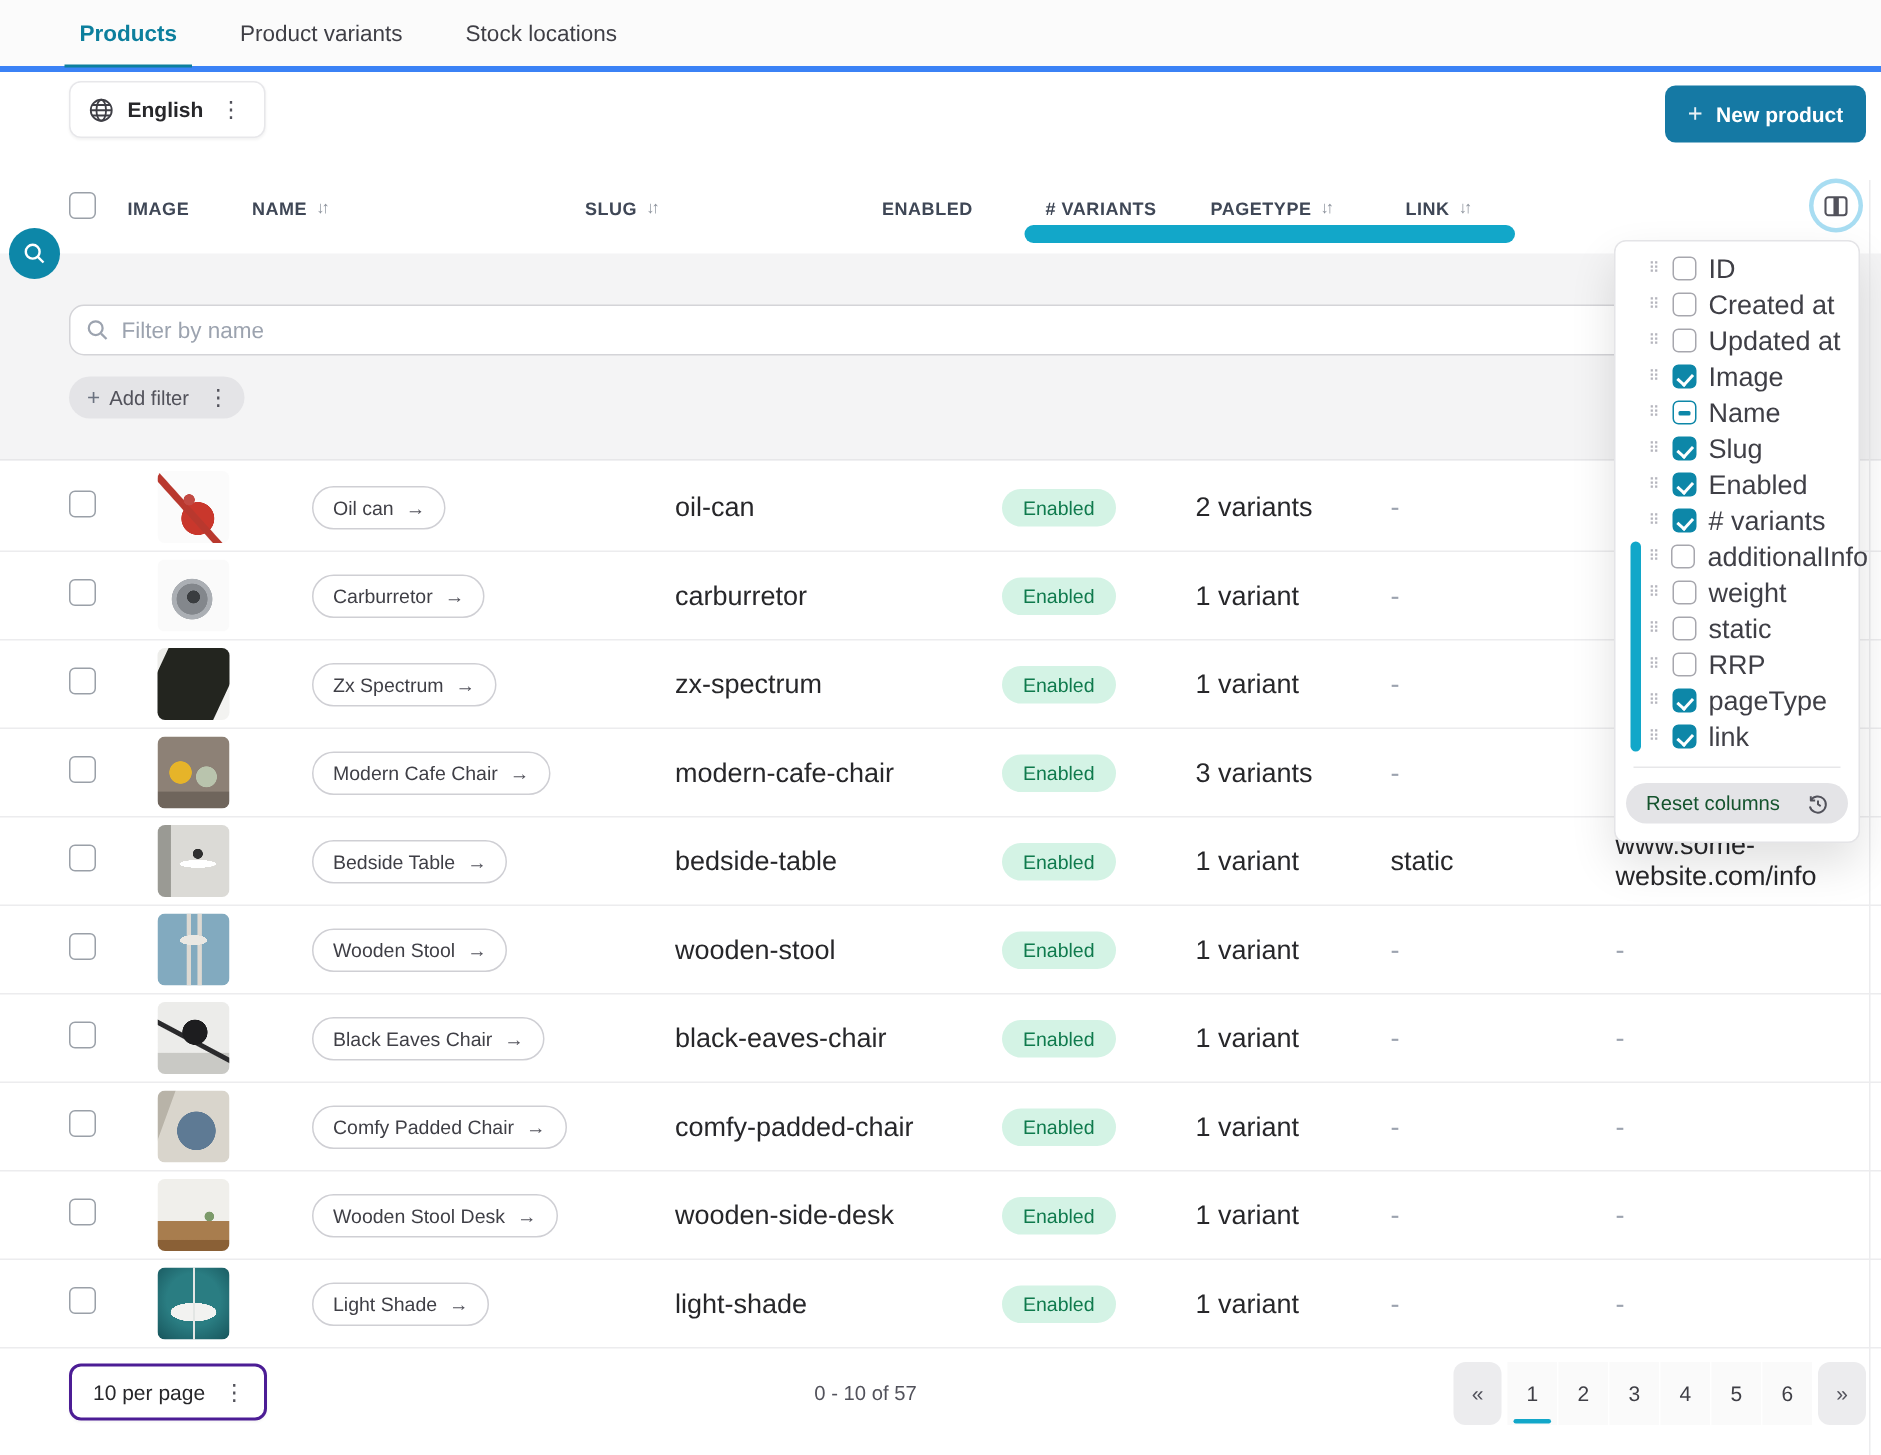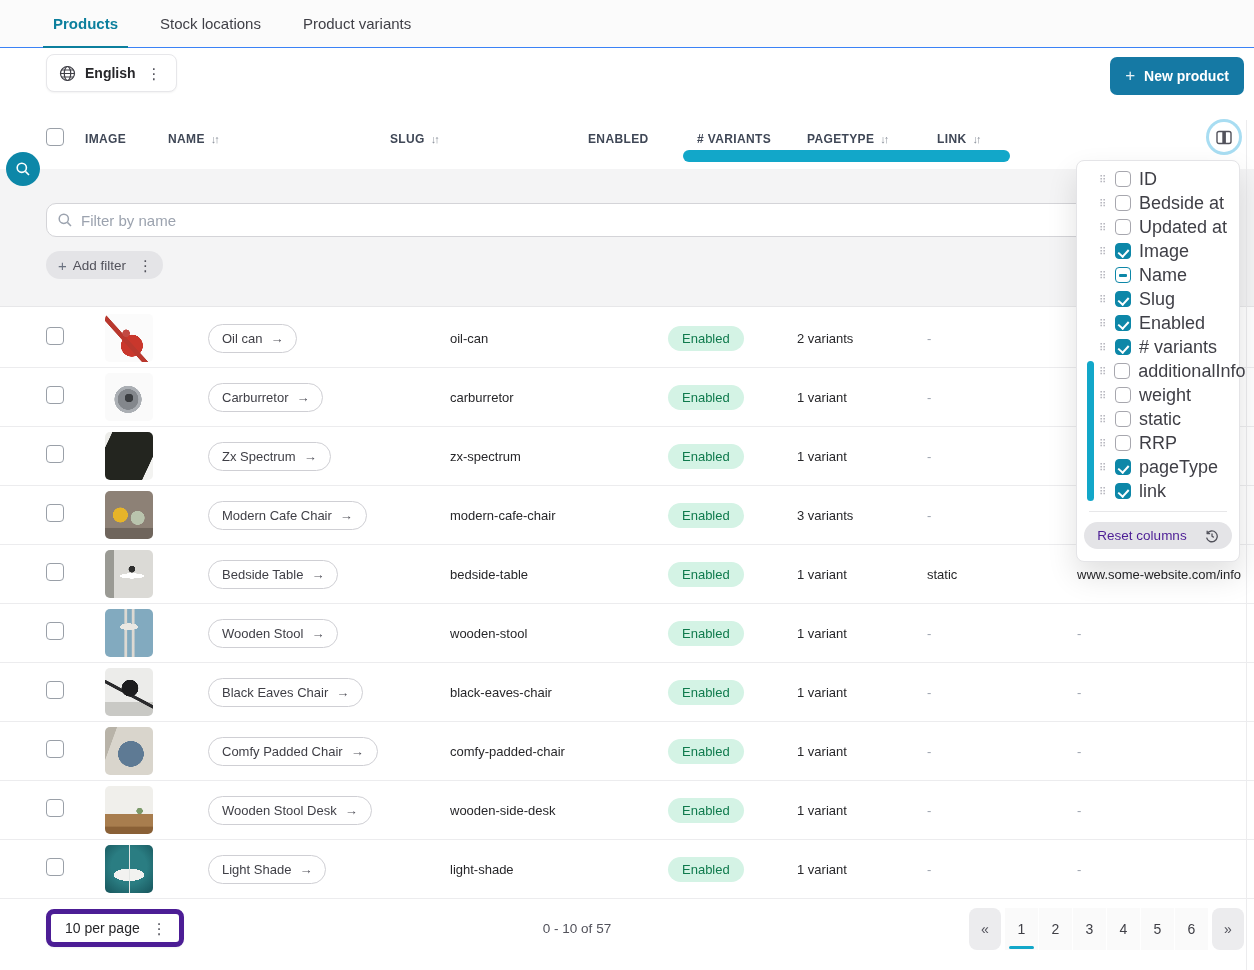--- a/index.html
+++ b/index.html
@@ -2,21 +2,21 @@
 <html><head>
 <meta charset="utf-8">
 <style>
   * { margin:0; padding:0; box-sizing:border-box; }
   html,body { background:#fff; }
   body { font-family:"Liberation Sans","DejaVu Sans",sans-serif; color:#27272a; }
   .app { position:relative; width:1254px; height:970px; overflow:hidden; background:#fff; }
 
   
   .tabbar { position:absolute; top:0; left:0; width:100%; height:48px; background:#fbfbfb;
-            border-bottom:1px solid #3b82f6; display:flex; align-items:stretch; padding-left:43px; }
+            border-bottom:4px solid #3b82f6; display:flex; align-items:stretch; padding-left:43px; }
   .tab { position:relative; display:flex; align-items:center; padding:0 10px; margin-right:22px;
          font-size:15px; color:#3f3f46; font-weight:500; cursor:pointer; }
   .tab[data-active="true"] { color:#0c7f9d; font-weight:700; }
   .tab[data-active="true"]::after { content:""; position:absolute; left:0; right:0; bottom:-1px; height:2px; background:#0c7f9d; }
 
   
   .lang-card { position:absolute; left:46px; top:54px; height:38px; display:flex; align-items:center; gap:9px;
                background:#fff; border:1px solid #e7e7ea; border-radius:8px; padding:0 12px;
                box-shadow:0 1px 2px rgba(0,0,0,.05); cursor:pointer; }
   .lang-card .lbl { font-size:14px; color:#27272a;font-weight:bold; }
@@ -51,21 +51,21 @@
   .filter-input input { border:none; outline:none; flex:1; font-size:15px; color:#27272a; font-family:inherit; background:transparent; }
   .filter-input input::placeholder { color:#9ca3af; }
   .addfilter { position:absolute; left:46px; top:82px; height:28px; display:flex; align-items:center; gap:4px;
                background:#e4e4e7; border:none; border-radius:999px; padding:0 8px 0 12px; font-size:13.5px; color:#52525b;
                cursor:pointer; font-family:inherit; }
   .addfilter .plus { color:#6b7280; font-size:15px; margin-right:2px; }
 
   
   .rows { position:absolute; top:309px; left:0; width:1254px; }
   .row { height:59px; border-bottom:1px solid #ececee;gap:20px; }
-  .cell { font-size:13px; color:#27272a; }
+  .cell { font-size:18px; color:#27272a; }
   .cell.muted { color:#9ca3af; }
   .pimg { width:48px; height:48px; border-radius:5px; background:#f1f1f1; }
   .pill-name { display:inline-flex; align-items:center; gap:8px; border:1px solid #cfcfd4; background:transparent;
                border-radius:999px; padding:6px 13px; font-size:13px; color:#3f3f46; cursor:pointer; font-family:inherit; white-space:nowrap; }
   .pill-name .arr { color:#52525b; font-size:13px; }
   .badge { display:inline-block; background:#d4f3e5; color:#0f7a4d; font-size:13px; border-radius:999px; padding:5px 14px; }
 
   
   [data-img="oilcan"]{background:radial-gradient(circle at 44% 40%, #c24a43 0 9%, rgba(0,0,0,0) 10%),linear-gradient(48deg, rgba(0,0,0,0) 40%, #b9382e 41% 47%, rgba(0,0,0,0) 48%),radial-gradient(circle at 56% 66%, #c9372c 0 26%, rgba(201,55,44,0) 27%),#fbfbfb;}
   [data-img="carburetor"]{background:radial-gradient(circle at 50% 52%, #3a3d40 0 12%, rgba(0,0,0,0) 13%),radial-gradient(circle at 48% 55%, #83878c 0 28%, #abafb4 29% 37%, rgba(0,0,0,0) 38%),#fafafa;}
@@ -74,21 +74,21 @@
   [data-img="bedside"]{background:radial-gradient(circle at 56% 40%, #2f2f2f 0 8%, rgba(0,0,0,0) 9%),radial-gradient(ellipse 42% 9% at 56% 54%, #ffffff 0 60%, rgba(0,0,0,0) 61%),linear-gradient(90deg, #9a9a94 0 18%, #dbdad6 19%);}
   [data-img="stool"]{background:radial-gradient(ellipse 19% 7% at 50% 37%, #eae8e3 0 99%, rgba(0,0,0,0) 100%),linear-gradient(90deg, rgba(0,0,0,0) 40%, #ddd9d2 41% 46%, rgba(0,0,0,0) 47% 55%, #ddd9d2 56% 61%, rgba(0,0,0,0) 62%),#82aabf;}
   [data-img="eaves"]{background:radial-gradient(circle at 52% 42%, #1d1d1f 0 22%, rgba(0,0,0,0) 23%),linear-gradient(28deg, rgba(0,0,0,0) 44%, #2a2a2c 45% 49%, rgba(0,0,0,0) 50%),linear-gradient(#ececea 0 70%, #c9c9c5 71%);}
   [data-img="padded"]{background:radial-gradient(circle at 54% 56%, #5e7a94 0 34%, rgba(0,0,0,0) 35%),linear-gradient(110deg, #b8b3a8 0 18%, #d9d5cc 19%);}
   [data-img="sidedesk"]{background:radial-gradient(circle at 72% 52%, #7c9a6a 0 7%, rgba(0,0,0,0) 8%),linear-gradient(#f0efeb 0 58%, #a87d4e 59% 84%, #8a6036 85%);}
   [data-img="lightshade"]{background:linear-gradient(90deg, rgba(0,0,0,0) 49%, #e3e6e4 50% 51.5%, rgba(0,0,0,0) 52%),radial-gradient(ellipse 32% 13% at 50% 62%, #f2f2f0 0 99%, rgba(0,0,0,0) 100%),radial-gradient(circle at 50% 45%, #2a7d82 0 50%, #17545b 100%);}
 
   
   .pagebar { position:absolute; top:905px; left:0; width:1254px; height:50px; }
   .perpage { position:absolute; left:46px; top:4px; height:38px; display:flex; align-items:center; gap:10px;
-             background:#fff; border:5px solid #4c1d95; border-radius:8px; padding:0 10px 0 14px;
+             background:#fff; border:2px solid #4c1d95; border-radius:8px; padding:0 10px 0 14px;
              box-shadow:0 1px 2px rgba(0,0,0,.05); font-size:14px; color:#27272a; cursor:pointer; }
   .range { position:absolute; left:487px; top:16px; width:180px; text-align:center; font-size:13.5px; color:#52525b; }
   .pager { position:absolute; right:10px; top:3px; display:flex; align-items:center; gap:1px; }
   .pg { width:33px; height:42px; border:none; background:#fafafa; color:#3f3f46; font-size:14px; cursor:pointer;
         position:relative; font-family:inherit; }
   .pg.nav { background:#ececee; border-radius:8px; color:#52525b; width:32px; }
   .pg.nav.prev { margin-right:3px; } .pg.nav.next { margin-left:3px; }
   .pg[data-active="true"]::after { content:""; position:absolute; left:4px; right:4px; bottom:1px; height:3px; border-radius:2px; background:#12a7c9; }
 
   
@@ -99,38 +99,38 @@
   .ditem .lbl { font-size:18px; color:#3f3f46; }
   .cbx { width:16px; height:16px; border-radius:4px; border:1.5px solid #a7a7ae; background:#fff; position:relative; flex:0 0 auto; cursor:pointer; }
   .cbx[data-state="checked"] { background:#0d87a8; border-color:#0d87a8; }
   .cbx[data-state="checked"]::after { content:""; position:absolute; left:4px; top:2.5px; width:5px; height:8px;
         border:solid #fff; border-width:0 2px 2px 0; transform:rotate(42deg); }
   .cbx[data-state="indeterminate"] { border-color:#0d87a8; }
   .cbx[data-state="indeterminate"]::after { content:""; position:absolute; left:3px; top:6px; width:8px; height:2.5px; background:#0d87a8; border-radius:1px; }
   .drag-bar { position:absolute; left:10px; top:200px; width:7px; height:140px; border-radius:4px; background:#12a7c9; }
   .d-divider { height:1px; background:#e7e7e9; margin:8px 12px 10px 12px; }
   .reset-btn { display:flex; align-items:center; gap:18px; margin:0 auto; background:#e4e4e7; border:none; border-radius:999px;
-               height:27px; padding:0 13px; font-size:13.5px; color:#4c1d95; cursor:pointer; font-family:inherit; }
+               height:27px; padding:0 13px; font-size:13.5px; color:#14532d; cursor:pointer; font-family:inherit; }
 
   .right-edge { position:absolute; left:1246px; top:120px; bottom:0; width:1px; background:#ececee; }
 </style>
 </head>
 <body>
 
 <div class="app">
 
   <nav class="tabbar">
     <div class="tab" data-active="true">
         <span>Products</span>
       </div>
     <div class="tab" data-active="false">
+        <span>Product variants</span>
+      </div>
+    <div class="tab" data-active="false">
         <span>Stock locations</span>
-      </div>
-    <div class="tab" data-active="false">
-        <span>Product variants</span>
       </div>
   </nav>
 
   <div class="lang-card">
     <svg width="17" height="17" viewBox="0 0 17 17" fill="none" stroke="#3f3f46" stroke-width="1.2">
       <circle cx="8.5" cy="8.5" r="7"></circle>
         <ellipse cx="8.5" cy="8.5" rx="3.2" ry="7"></ellipse>
         <path d="M1.5 8.5h14M2.3 5h12.4M2.3 12h12.4"></path>
     </svg>
     <span class="lbl">English</span>
@@ -388,21 +388,21 @@
     <div class="drag-bar"></div>
 
     <div class="ditem">
         <span class="drag">⠿</span>
         <span class="cbx" data-state="unchecked"></span>
         <span class="lbl">ID</span>
       </div>
     <div class="ditem">
         <span class="drag">⠿</span>
         <span class="cbx" data-state="unchecked"></span>
-        <span class="lbl">Bedside at</span>
+        <span class="lbl">Created at</span>
       </div>
     <div class="ditem">
         <span class="drag">⠿</span>
         <span class="cbx" data-state="unchecked"></span>
         <span class="lbl">Updated at</span>
       </div>
     <div class="ditem">
         <span class="drag">⠿</span>
         <span class="cbx" data-state="checked"></span>
         <span class="lbl">Image</span>

